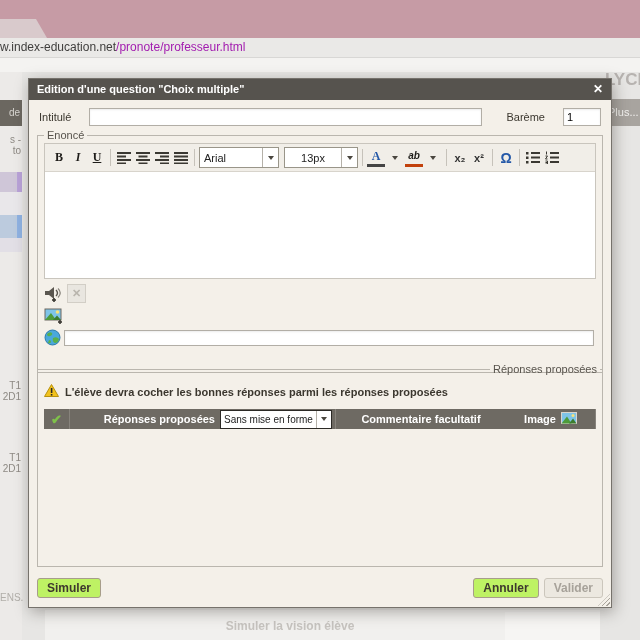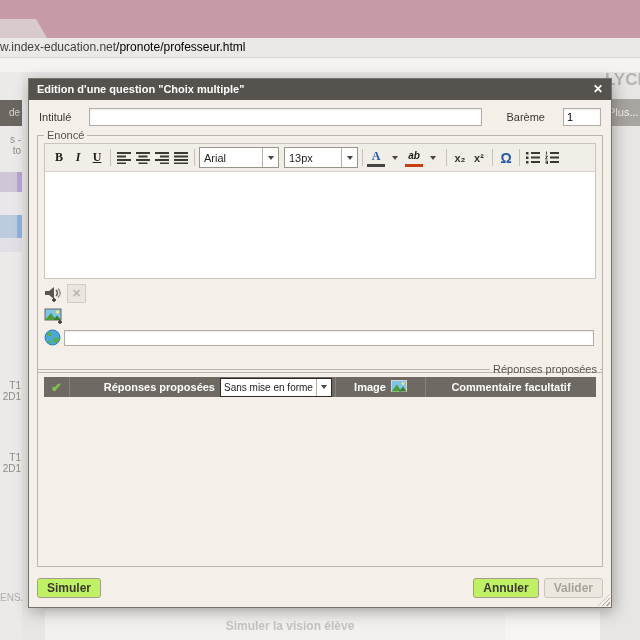--- a/index.html
+++ b/index.html
@@ -5,21 +5,21 @@
   html,body{margin:0;padding:0;background:#cfcecc;}
   .screen{position:relative;width:640px;height:640px;overflow:hidden;background:#e7e6e4;
     font-family:"Liberation Sans",sans-serif;-webkit-font-smoothing:antialiased;}
 
   
   .browser-top{position:absolute;left:0;top:0;width:640px;height:38px;background:#c69ba5;}
   .browser-tab{position:absolute;left:0;top:19px;width:47px;height:19px;background:#d9cacc;
     clip-path:polygon(0 0,36px 0,47px 100%,0 100%);}
   .url-bar{position:absolute;left:0;top:38px;width:640px;height:19px;background:#eae9e7;
     border-bottom:1px solid #d8d7d5;font-size:12px;line-height:19px;color:#3f3e3d;white-space:nowrap;}
-  .url-bar .path{color:#000000;}
+  .url-bar .path{color:#a21caf;}
 
   
   .pg-strip-top{position:absolute;left:0;top:58px;width:640px;height:14px;background:#f4f3f1;}
   .pg-lyce{position:absolute;left:605px;top:70px;font-size:17px;font-weight:bold;color:#b7b3b0;}
   .pg-plus{position:absolute;left:602px;top:99px;width:38px;height:27px;background:#a8a49f;
     color:#f2f1ef;font-size:11px;line-height:27px;padding-left:6px;box-sizing:border-box;}
   .rail{position:absolute;left:0;top:72px;width:22px;height:568px;background:#eceae8;}
   .rail .cell{position:absolute;left:0;width:22px;}
   .rail-dark{top:28px;height:26px;background:#6b6760;color:#d8d5d0;font-size:10px;line-height:26px;text-align:right;padding-right:2px;box-sizing:border-box;}
   .rail-txt{color:#8d8983;font-size:10px;text-align:right;padding-right:1px;box-sizing:border-box;}
@@ -56,21 +56,21 @@
   .toolbar{height:27px;background:#f1eee8;border-bottom:1px solid #d8d4cc;display:flex;align-items:center;padding:0 5px;gap:1px;}
   .tb-btn{min-width:18px;height:20px;display:flex;align-items:center;justify-content:center;
     font-size:12px;color:#1f1d1a;cursor:pointer;}
   .tb-b{font-weight:bold;font-family:"Liberation Serif",serif;}
   .tb-i{font-style:italic;font-family:"Liberation Serif",serif;font-weight:bold;}
   .tb-u{text-decoration:underline;font-family:"Liberation Serif",serif;font-weight:bold;}
   .tb-sep{width:1px;height:17px;background:#c6c2ba;margin:0 3px;}
   .tb-select{background:#fff;border:1px solid #999589;height:19px;display:flex;align-items:center;cursor:pointer;}
   .tb-select .val{font-size:11px;color:#222;padding:0 4px;flex:1;white-space:nowrap;}
   .sel-font{width:78px;}
-  .sel-size{width:72px;}
+  .sel-size{width:72px;text-align:center;}
   .arrow-box{width:15px;height:100%;border-left:1px solid #b5b1a9;display:flex;align-items:center;justify-content:center;}
   .caret{width:0;height:0;border-left:3.5px solid transparent;border-right:3.5px solid transparent;border-top:4px solid #4a463f;}
   .tb-A{color:#2458a8;font-weight:bold;font-family:"Liberation Serif",serif;border-bottom:3px solid #444;line-height:13px;height:16px;}
   .tb-ab{font-size:10px;font-weight:bold;font-style:italic;border-bottom:3px solid #c2410c;line-height:12px;height:15px;position:relative;}
   .tb-mini-caret{width:10px;}
   .tb-sub,.tb-sup{font-weight:bold;font-size:11px;color:#333;}
   .tb-omega{color:#2458a8;font-weight:bold;font-size:14px;}
   .editor-area{height:106px;background:#fff;cursor:text;}
 
   .media{margin:5px 2px 0;}
@@ -306,49 +306,59 @@
               </svg>
           </span>
           <input class="txt-input link-input" value="" style="">
         </div>
       </div>
     </fieldset>
 
     <fieldset class="fs-reponses">
       <legend>Réponses proposées</legend>
 
+      <div class="warn-row">
+        <span>
+          <svg width="15" height="13">
+              <polygon points="7.5,0.5 14.5,12.5 0.5,12.5" fill="#f2c21d" stroke="#b8910d" stroke-width="1"></polygon>
+              <rect x="6.8" y="4" width="1.6" height="5" fill="#2b2925"></rect>
+              <rect x="6.8" y="10" width="1.6" height="1.6" fill="#2b2925"></rect>
+            </svg>
+        </span>
+        <span class="warn-txt">L'élève devra cocher les bonnes réponses parmi les réponses proposées</span>
+      </div>
 
       <div class="tbl">
         <div class="tbl-head">
           <div class="th th-check">
             <span>✔</span>
           </div>
           <div class="th th-rep">
             <span>Réponses proposées</span>
             <span class="fmt-select">
               <span class="val">Sans mise en forme</span>
               <span class="arrow-box">
                   <span class="caret"></span>
                 </span>
             </span>
           </div>
+          <div class="th th-com">
+            <span>Commentaire facultatif</span>
+          </div>
           <div class="th th-img">
             <span>Image</span>
             <span>
               <svg width="16" height="12">
                   <rect x="0.5" y="0.5" width="15" height="11" fill="#7ec4e8" stroke="#d8d4cc" stroke-width="1"></rect>
                   <polygon points="0.5,11.5 6,4.5 10.5,11.5" fill="#4d9b3a"></polygon>
                   <polygon points="8,11.5 12,6.5 15.5,11.5" fill="#3c7d2e"></polygon>
                   <circle cx="12" cy="3.5" r="1.5" fill="#f6e27a"></circle>
                 </svg>
             </span>
           </div>
-          <div class="th th-com">
-            <span>Commentaire facultatif</span>
-          </div>
         </div>
       </div>
     </fieldset>
 
     <div class="dlg-footer">
       <button class="btn btn-simuler">Simuler</button>
       <div class="btn-right">
         <button class="btn">Annuler</button>
         <button class="btn btn-disabled">Valider</button>
       </div>

